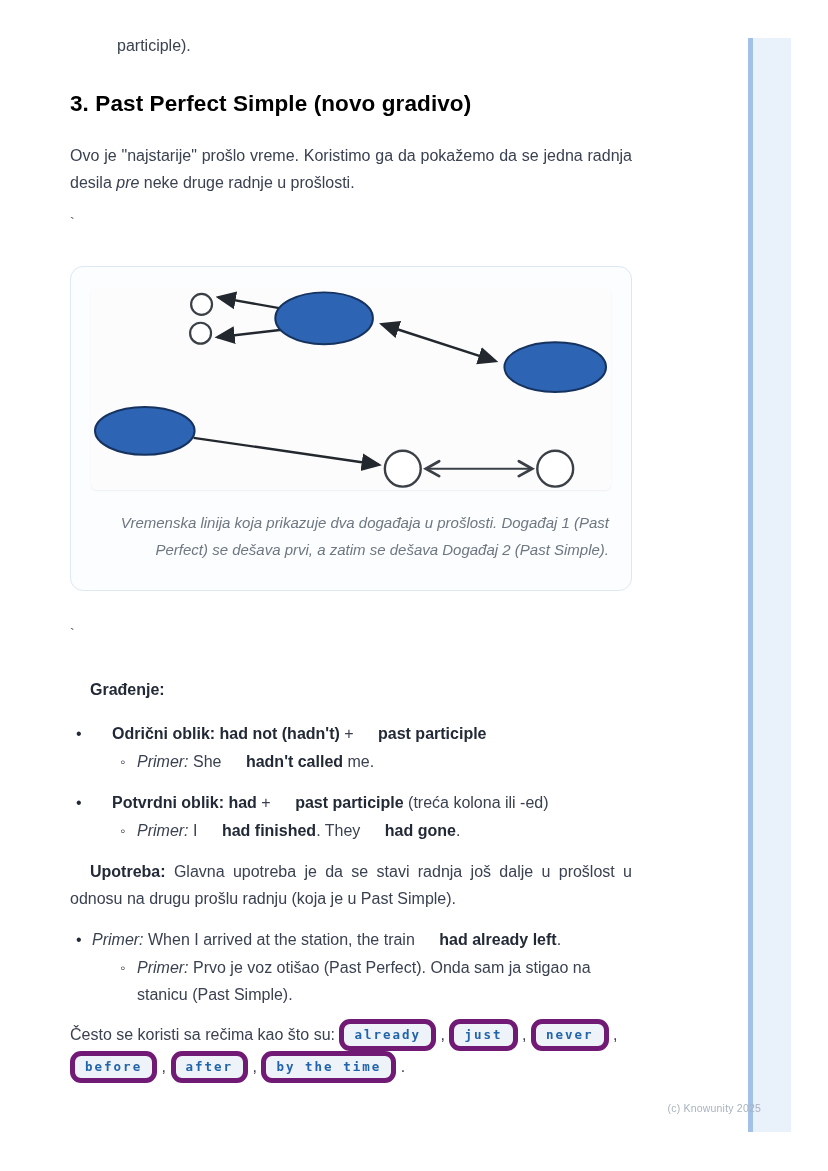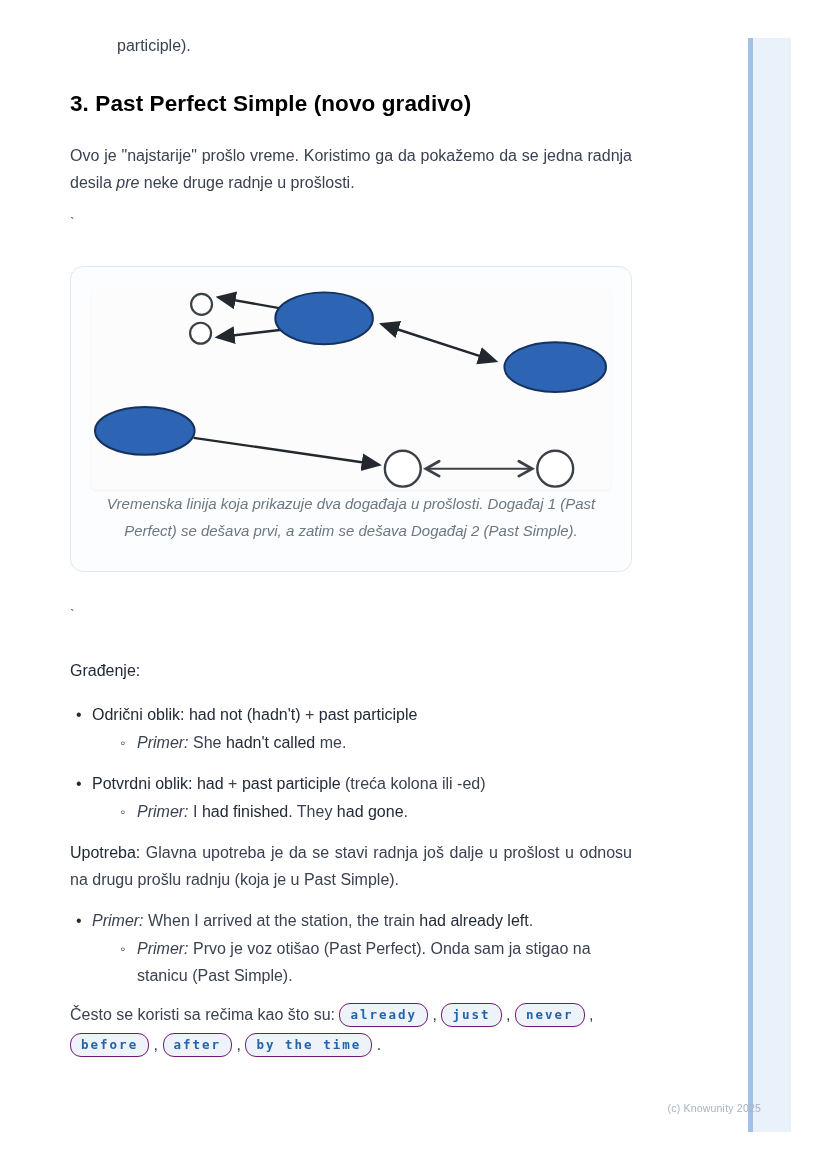--- a/index.html
+++ b/index.html
@@ -24,29 +24,29 @@
     font-size: 22.5px; line-height: 28px;
     font-weight: 700; color: #000000;
     letter-spacing: .1px;
   }
 
   .para { margin-top: 24px; }
   .para.j { text-align: justify; }
   .tick { margin-top: 14px; font-size: 14px; color: #4a4f58; }
   .tick2 { margin-top: 30px; }
 
-  .seg-b { font-weight: 400; color: #232a37; }
+  .seg-b { font-weight: 700; color: #232a37; margin-left: 20px; }
   .seg-i { font-style: italic; }
   .seg-badge {
     display: inline-block;
     font-family: "DejaVu Sans Mono", "Liberation Mono", monospace;
     font-size: 12.5px; font-weight: 700; letter-spacing: 2px;
     color: #2264a9;
     background: #eef3f9;
-    border: 1px solid #701a75;
+    border: 5px solid #701a75;
     border-radius: 11px;
     padding: 1px 10px 2px;
     line-height: 19px;
     vertical-align: 1px;
     white-space: nowrap;
   }
 
   
   figure.figure-card {
     margin-top: 29px;
@@ -58,22 +58,23 @@
   }
   .figure-image {
     width: 100%; height: 202px;
     background: #fcfcfd;
     border-radius: 6px;
     box-shadow: 0 1px 2px rgba(120,140,160,.10);
     position: relative;
   }
   .figure-image svg { display: block; width: 100%; height: 100%; }
   figcaption {
+    margin-top: 19px;
     padding: 0 2px;
-    text-align: center;
+    text-align: right;
     font-style: italic;
     font-size: 15px; line-height: 27px;
     color: #6e7781;
   }
 
   
   ul.lv1 { list-style: none; margin-top: 17px; }
   ul.lv1 > li { position: relative; padding-left: 22px; }
   ul.lv1 > li + li { margin-top: 14px; }
   ul.lv1 > li::before {

